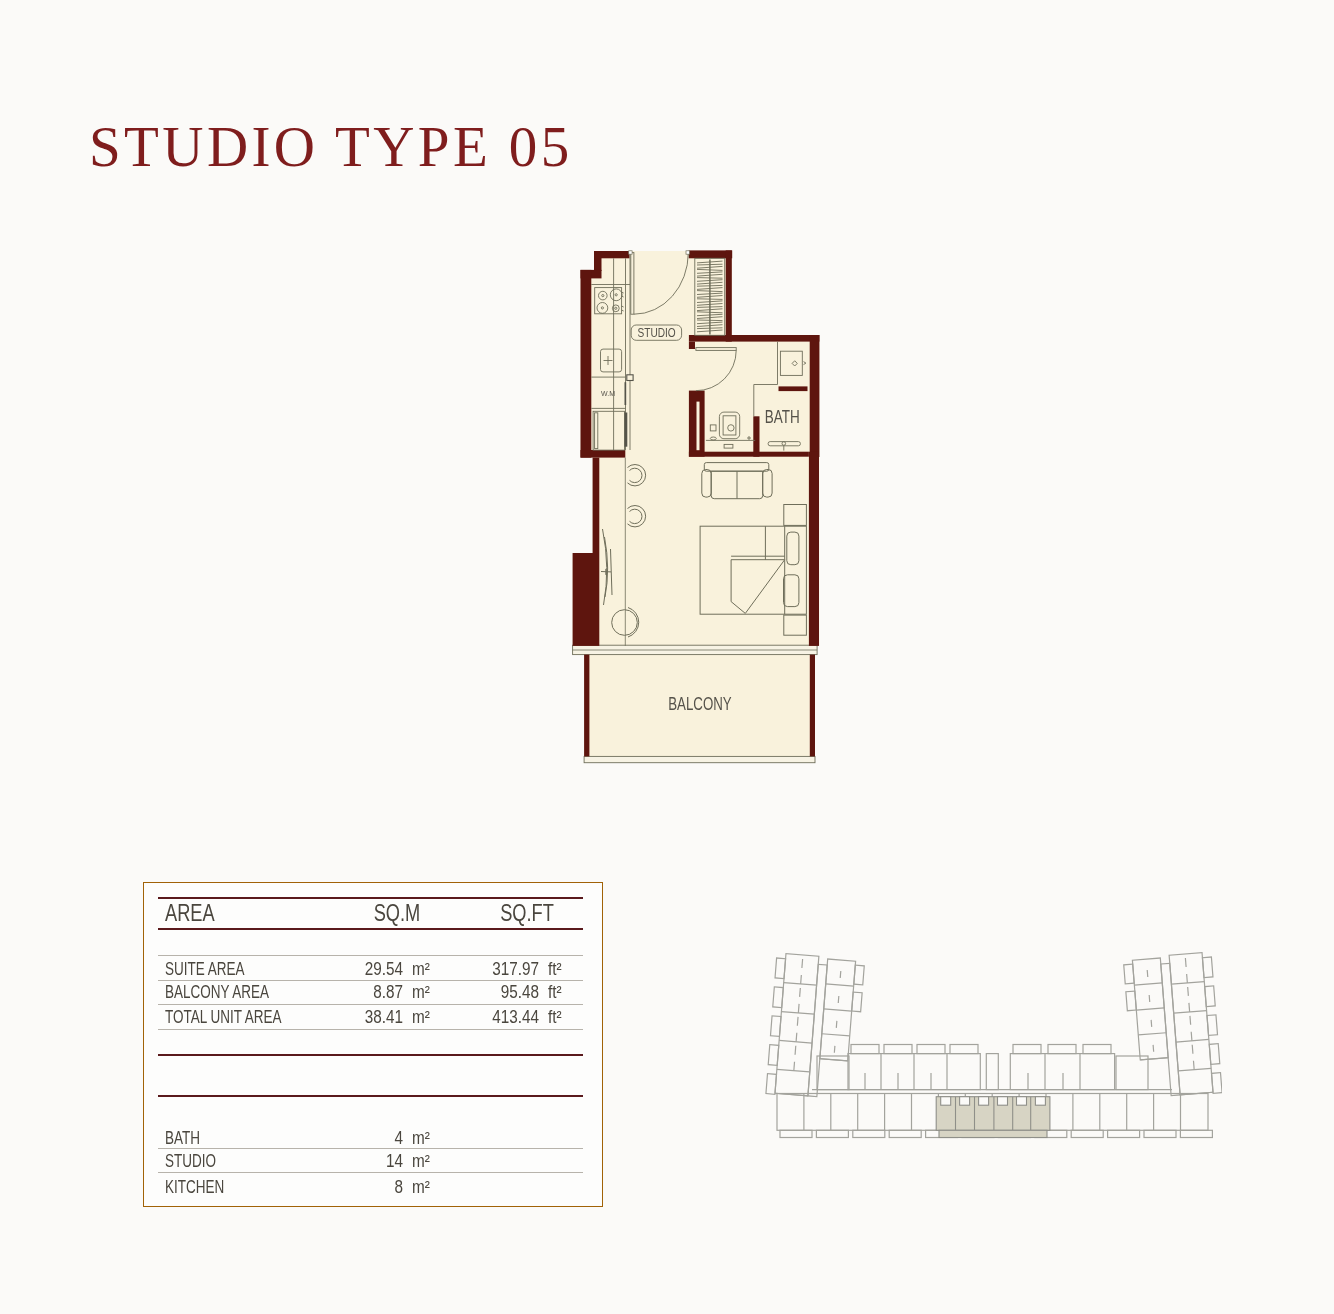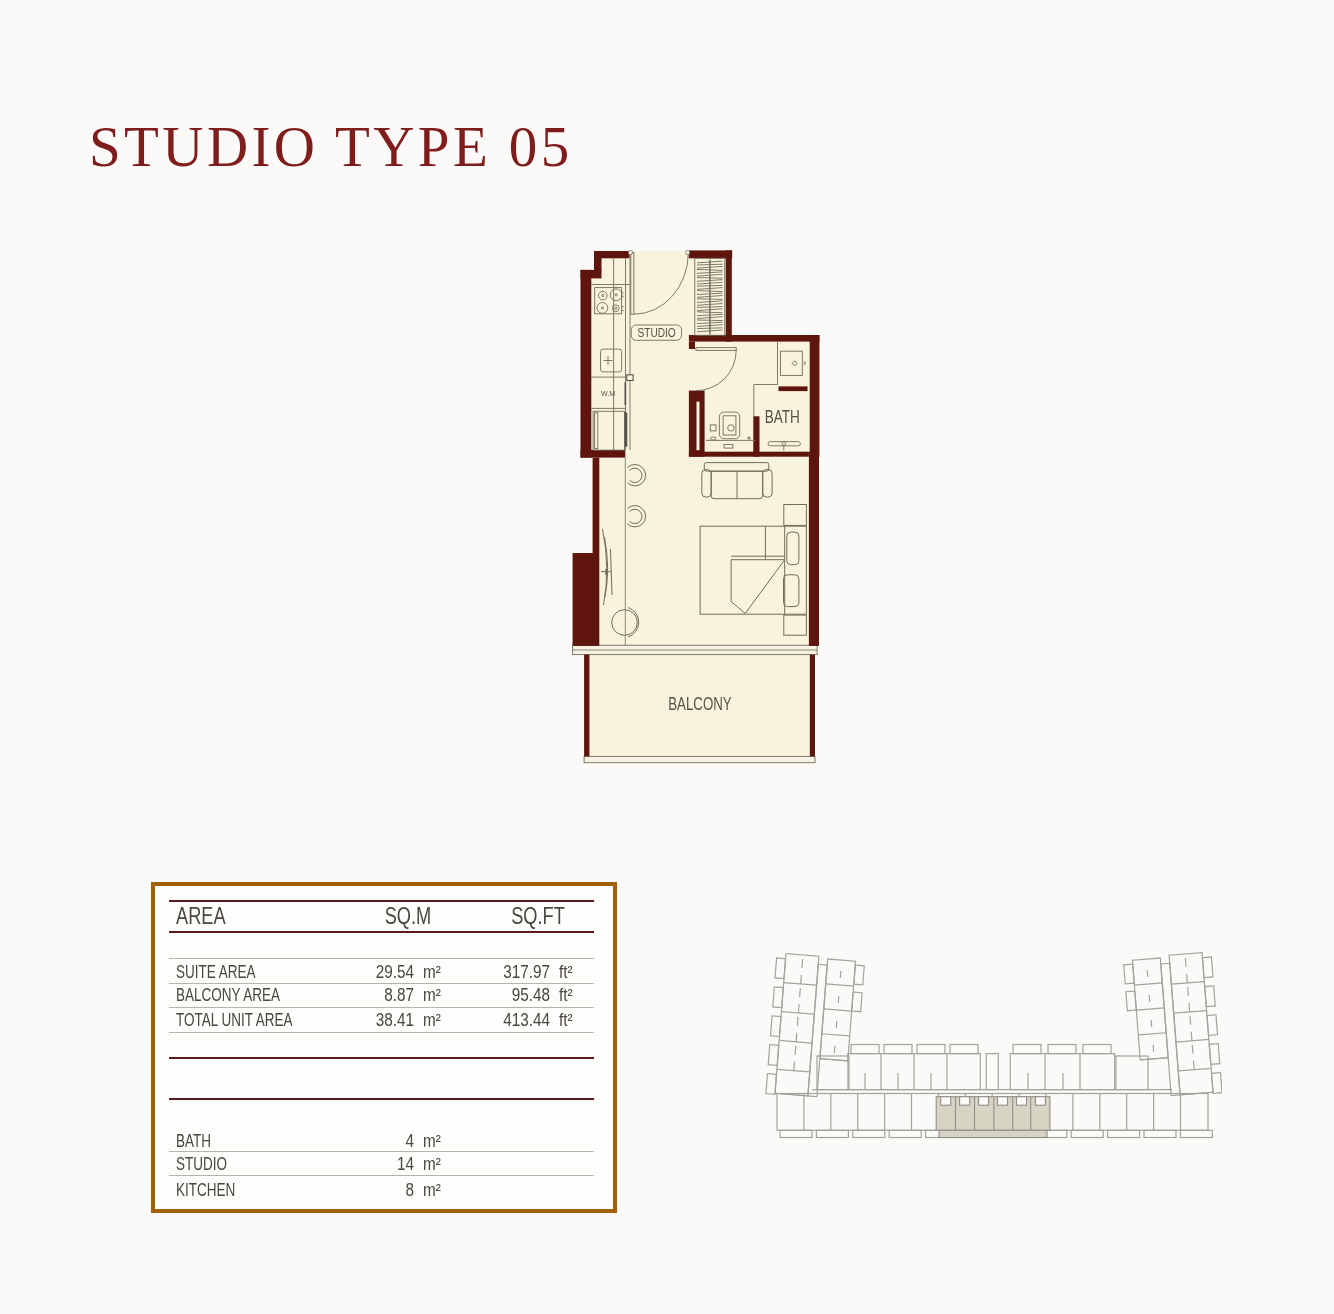--- a/index.html
+++ b/index.html
@@ -1,22 +1,22 @@
 <!DOCTYPE html>
 <html><head>
 <meta charset="utf-8">
 <style>
   html,body { margin:0; padding:0; }
   body { width:1334px; height:1314px; position:relative; background:#fbfaf8;
          font-family:"Liberation Sans", sans-serif; overflow:hidden; }
   .title { position:absolute; left:89px; top:74px; font-family:"Liberation Serif", serif;
            font-size:57px; color:#7f1d1d; letter-spacing:3.4px; font-weight:400;
            white-space:nowrap;margin-top:40px; }
-  .tbl { position:absolute; left:151px; top:882px; width:458px; height:323px;
-         background:#fdfdfc; border:4px solid #a16207; color:#4a463e; }
+  .tbl { position:absolute; left:143px; top:882px; width:458px; height:323px;
+         background:#fdfdfc; border:1px solid #a16207; color:#4a463e; }
   .rl { position:absolute; left:14px; width:425px; }
   .red { border-top:2.6px solid #5a191c; }
   .gry { border-top:1.3px solid #b7b3ab; }
   .row { position:absolute; left:0; width:100%; height:25px; }
   .row span { position:absolute; display:inline-block; white-space:nowrap; }
   .lab { left:21px; font-size:18px; transform:scale(0.75,1); transform-origin:left top; }
   .hd  { font-size:24px; transform:scale(0.76,1); transform-origin:left top; }
   .fh  { font-size:22px; transform:scale(0.82,1); transform-origin:center top; }
   .ctr { text-align:center; transform-origin:center top; }
   .num { font-size:18px; transform:scale(0.85,1); transform-origin:right top; }

